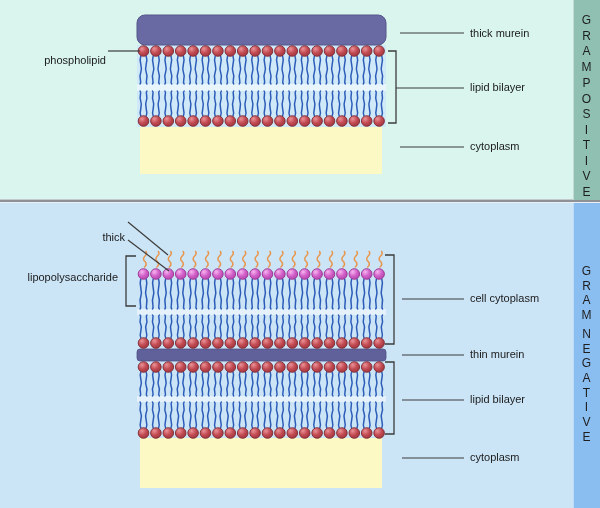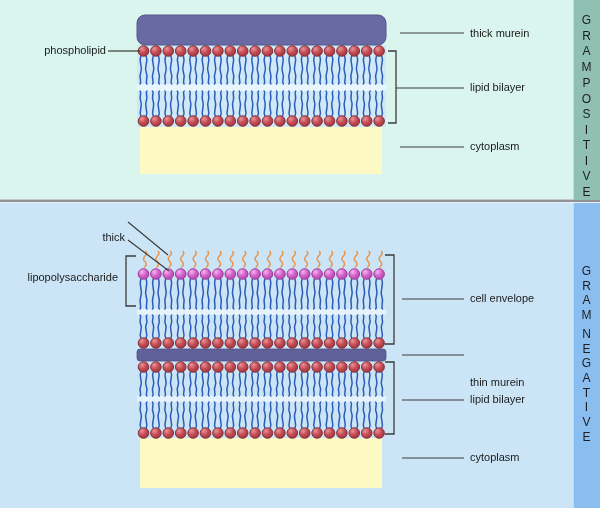--- a/index.html
+++ b/index.html
@@ -460,29 +460,29 @@
     <line x1="128" y1="240" x2="169" y2="271" stroke="#3c3c3c" stroke-width="1.2"></line>
     <path d="M136,256 L126,256 L126,306 L136,306" fill="none" stroke="#3c3c3c" stroke-width="1.3"></path>
     <path d="M385,255 L394,255 L394,344 L385,344" fill="none" stroke="#3c3c3c" stroke-width="1.3"></path>
     <line x1="402" y1="299" x2="464" y2="299" stroke="#3c3c3c" stroke-width="1.2"></line>
     <line x1="402" y1="355" x2="464" y2="355" stroke="#3c3c3c" stroke-width="1.2"></line>
     <path d="M385,362 L394,362 L394,434 L385,434" fill="none" stroke="#3c3c3c" stroke-width="1.3"></path>
     <line x1="402" y1="400" x2="464" y2="400" stroke="#3c3c3c" stroke-width="1.2"></line>
     <line x1="402" y1="458" x2="464" y2="458" stroke="#3c3c3c" stroke-width="1.2"></line>
   </svg>
 
-  <div class="lbl r" style="right:494px;top:42px;">phospholipid</div>
+  <div class="lbl r" style="right:494px;top:52px;">phospholipid</div>
   <div class="lbl" style="left:470px;top:25px;">thick murein</div>
   <div class="lbl" style="left:470px;top:79px;">lipid bilayer</div>
   <div class="lbl" style="left:470px;top:138px;">cytoplasm</div>
 
   <div class="lbl r" style="right:475px;top:229px;">thick</div>
   <div class="lbl r" style="right:482px;top:269px;">lipopolysaccharide</div>
-  <div class="lbl" style="left:470px;top:290px;">cell envelope</div>
-  <div class="lbl" style="left:470px;top:346px;margin-top:28px;">thin murein</div>
+  <div class="lbl" style="left:470px;top:290px;">cell cytoplasm</div>
+  <div class="lbl" style="left:470px;top:346px;">thin murein</div>
   <div class="lbl" style="left:470px;top:391px;">lipid bilayer</div>
   <div class="lbl" style="left:470px;top:449px;">cytoplasm</div>
 
   <div class="vword sp-top" style="top:13px;">
       <span>GRAM</span>
     </div>
   <div class="vword sp-top" style="top:76px;">
       <span>POSITIVE</span>
     </div>
   <div class="vword sp-btm" style="top:264px;">

